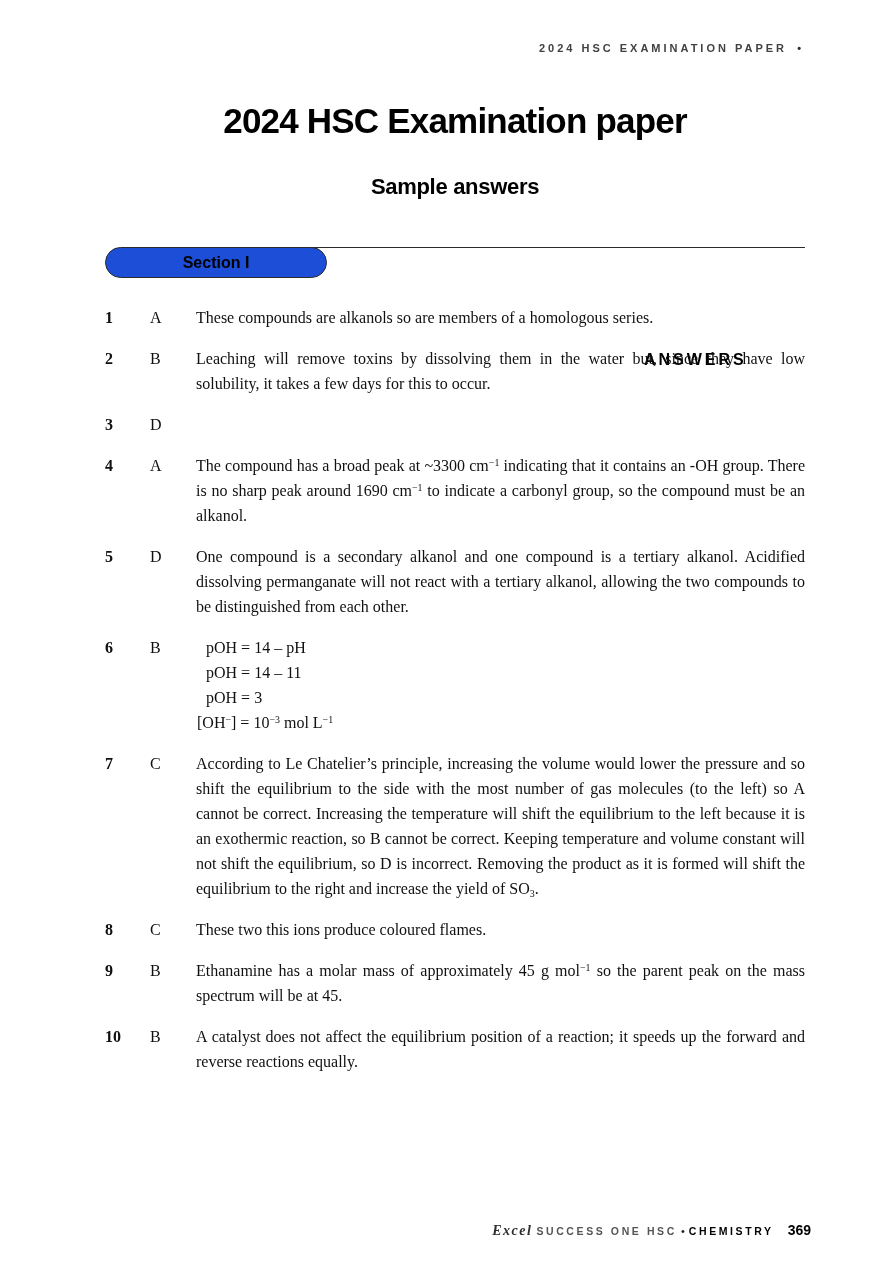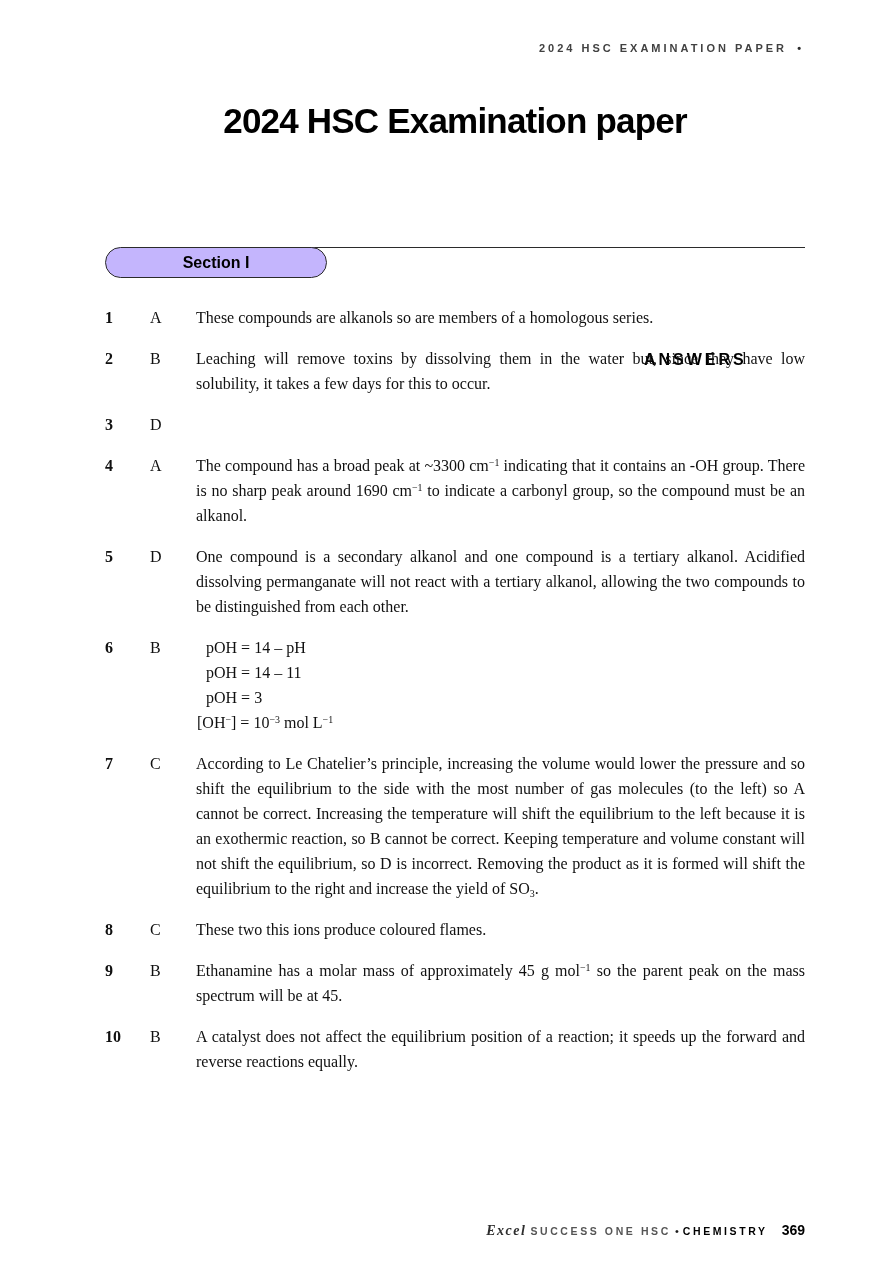--- a/index.html
+++ b/index.html
@@ -51,21 +51,21 @@
 
   
   .section-bar { position: absolute; top: 247px; left: 105px; width: 700px; height: 33px; }
   .section-rule {
     position: absolute; top: 0; left: 195px; right: 0;
     border-top: 1.4px solid #2b2b2b;
   }
   .section-pill {
     position: absolute; top: 0; left: 0;
     width: 222px; height: 31px;
-    background: #c4b5fd;
+    background: #1d4ed8;
     border: 1.5px solid #2b2b2b;
     border-radius: 17px;
     display: flex; align-items: center; justify-content: center;
     font-family: "Liberation Sans", sans-serif;
     font-size: 16px; font-weight: 700;
     color: #000;
     box-sizing: border-box;
   }
 
   
@@ -92,21 +92,21 @@
     line-height: 0;
     position: relative;
     vertical-align: baseline;
   }
   sup { top: -0.55em; }
   sub { top: 0.35em; }
 
   
   .page-footer {
     position: absolute;
-    top: 1221px; right: 66px;
+    top: 1221px; right: 60px;
     white-space: nowrap;
     font-family: "Liberation Sans", sans-serif;
     margin-left: 41px;
   }
   .footer-brand {
     font-family: "Liberation Serif", serif;
     font-style: italic;
     font-weight: 700;
     font-size: 14px;
     letter-spacing: 1.5px;
@@ -138,20 +138,21 @@
 
 <div class="page">
 
   <div class="running-head">
     <span>2024 HSC EXAMINATION PAPER</span>
     <span class="sep">•</span>
     <span class="answers">ANSWERS</span>
   </div>
 
   <div class="page-title">2024 HSC Examination paper</div>
+  <div class="page-subtitle">Sample answers</div>
 
   <div class="section-bar">
     <div class="section-rule"></div>
     <div class="section-pill">
       <span>Section I</span>
     </div>
   </div>
 
   <div class="answers">
 

